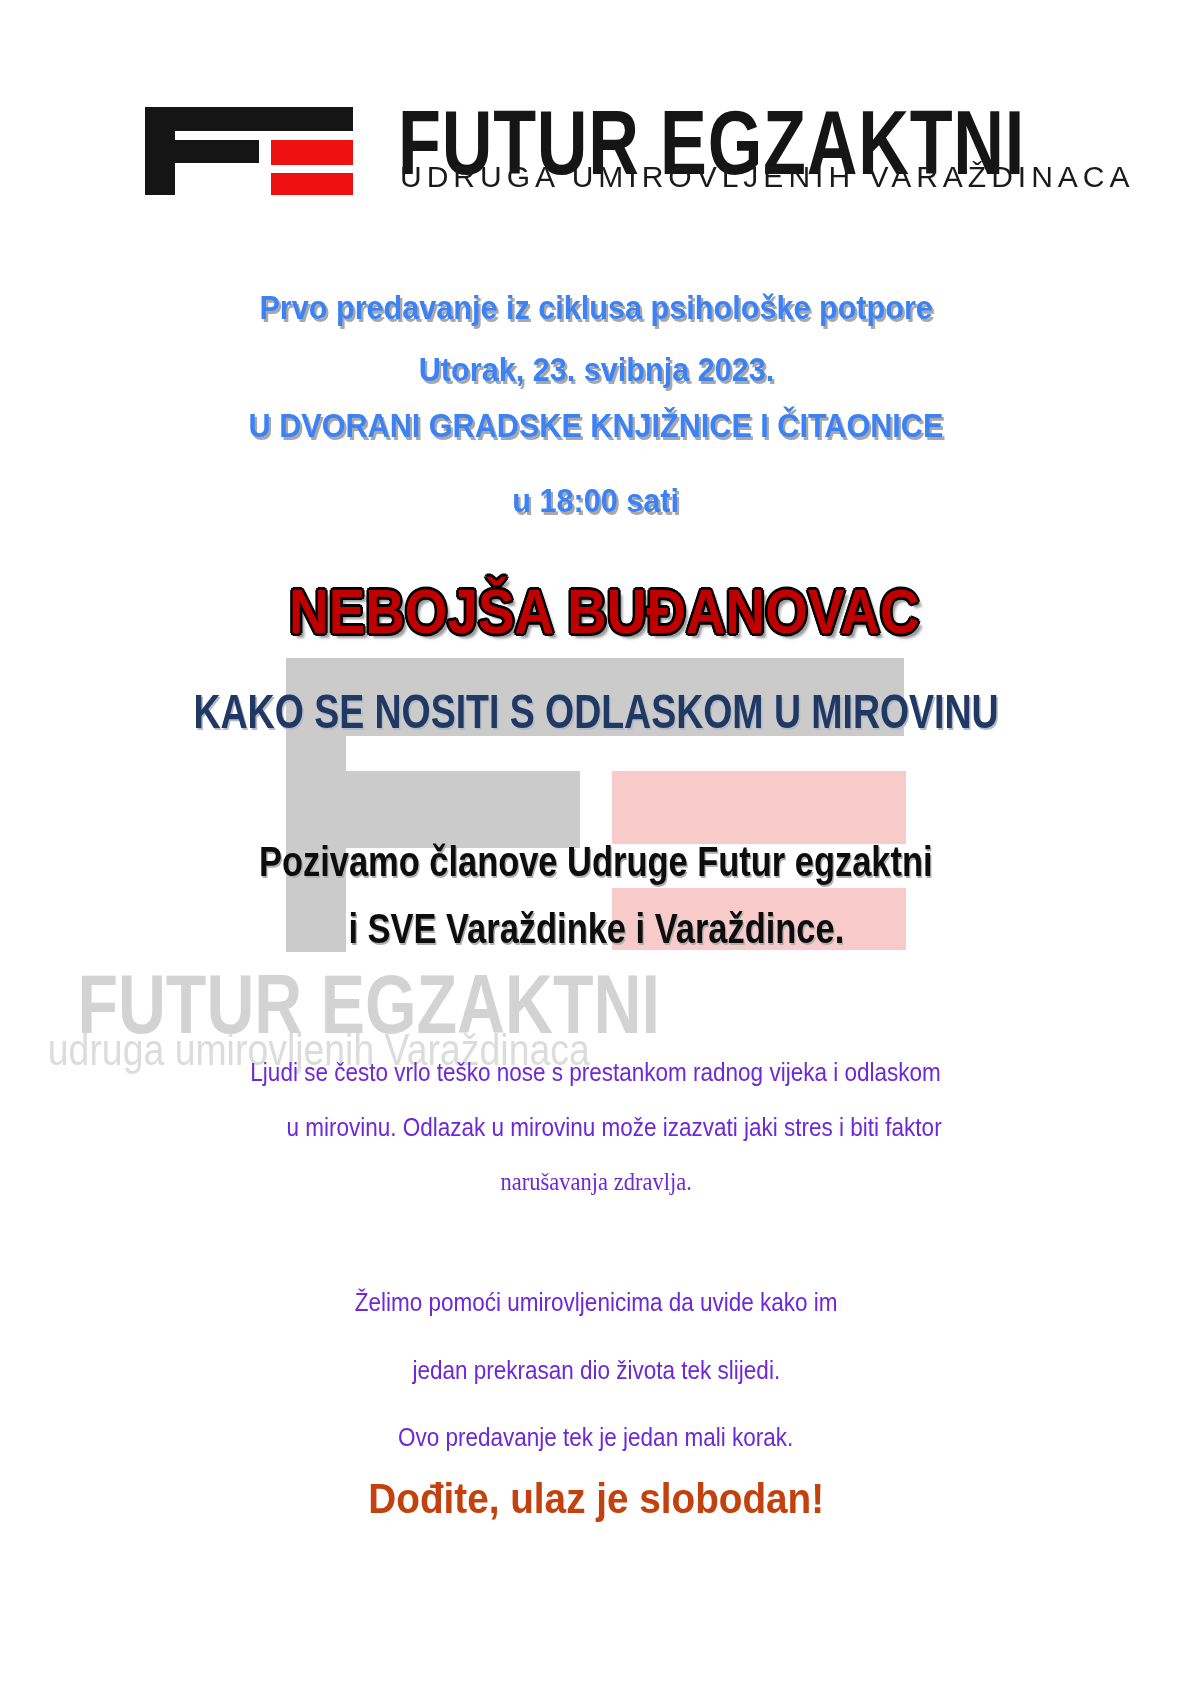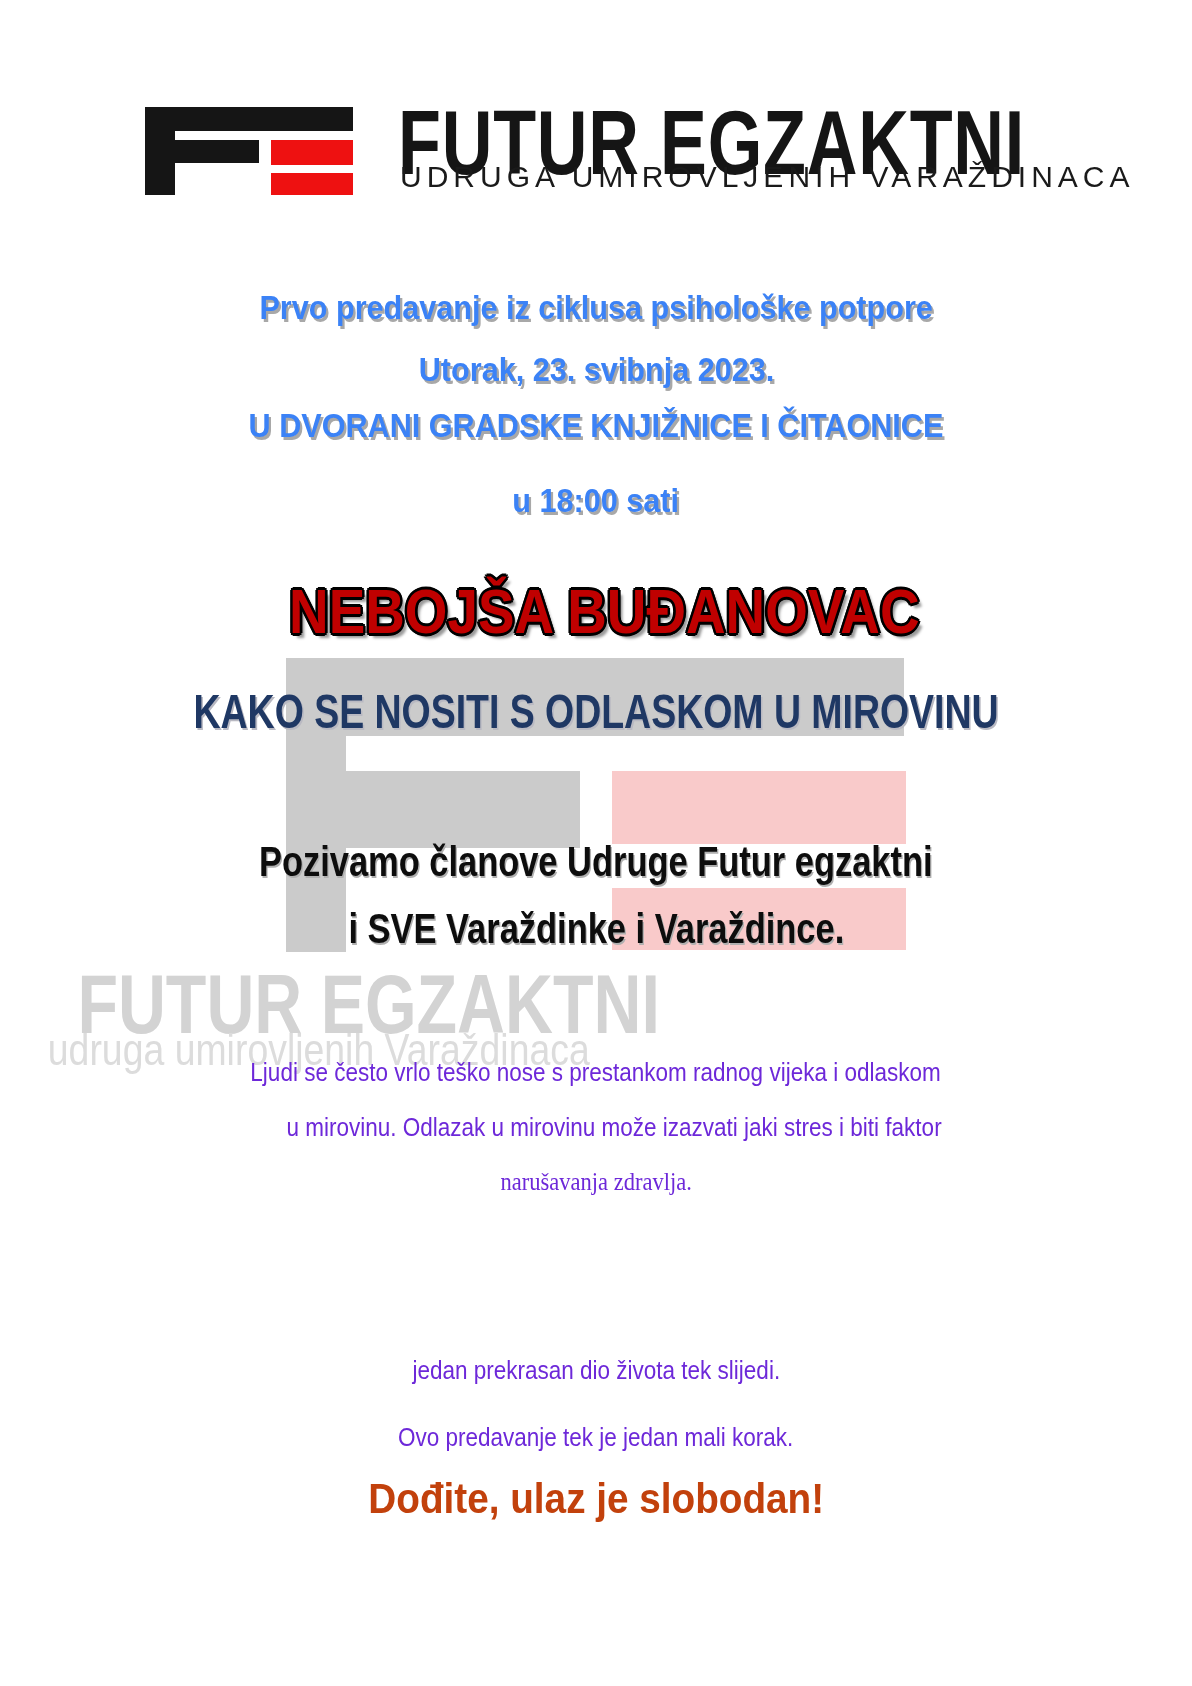--- a/index.html
+++ b/index.html
@@ -98,18 +98,19 @@
   <div class="line red-title z2"><span class="cond">NEBOJŠA BUĐANOVAC</span></div>
   <div class="line blue-title z2"><span class="cond">KAKO SE NOSITI S ODLASKOM U MIROVINU</span></div>
 
   <div class="line invite z2" style="top:838px;"><span class="cond">Pozivamo članove Udruge Futur egzaktni</span></div>
   <div class="line invite z2" style="top:905px;"><span class="cond">i SVE Varaždinke i Varaždince.</span></div>
 
   <div class="line body-line z2" style="top:1052px;"><span class="cond">Ljudi se često vrlo teško nose s prestankom radnog vijeka i odlaskom</span></div>
   <div class="line body-line z2" style="top:1107px;padding-left:18px;"><span class="cond">u mirovinu. Odlazak u mirovinu može izazvati jaki stres i biti faktor</span></div>
   <div class="line body-line z2" style="top:1162px;font-family:Liberation Serif, serif;"><span class="cond">narušavanja zdravlja.</span></div>
 
+  <div class="line body-line z2" style="top:1282px;"><span class="cond">Želimo pomoći umirovljenicima da uvide kako im</span></div>
   <div class="line body-line z2" style="top:1350px;"><span class="cond">jedan prekrasan dio života tek slijedi.</span></div>
   <div class="line body-line z2" style="top:1417px;"><span class="cond">Ovo predavanje tek je jedan mali korak.</span></div>
 
   <div class="line cta z2"><span class="cond">Dođite, ulaz je slobodan!</span></div>
 
 </div>
 
 </body></html>

